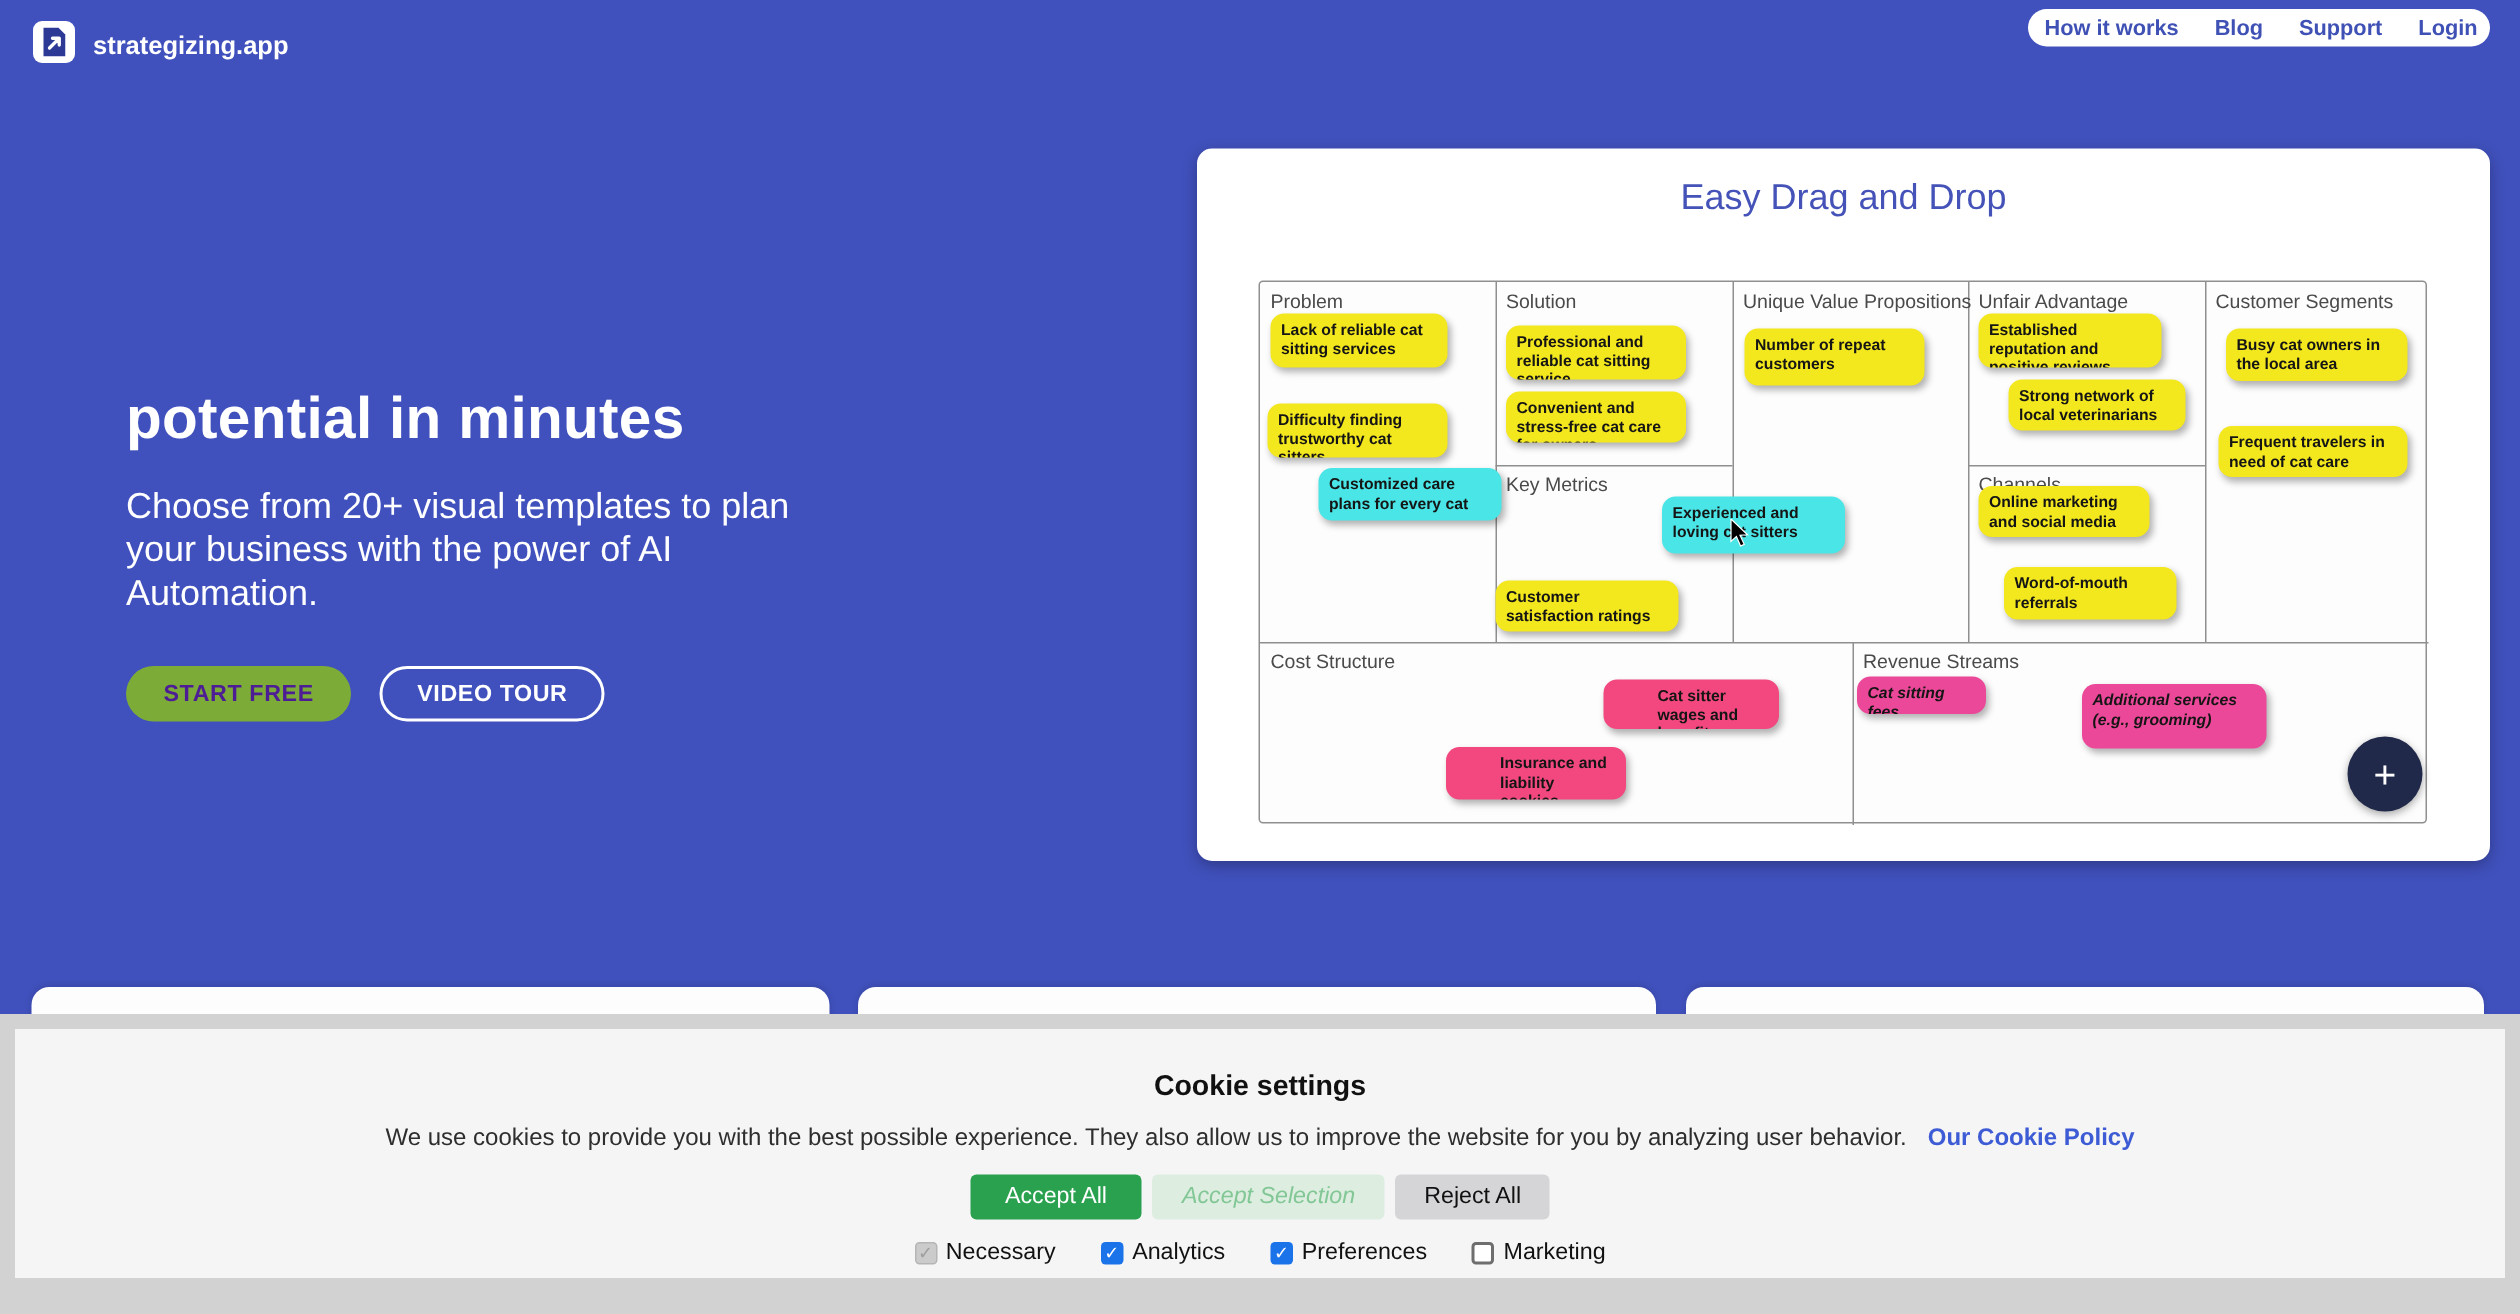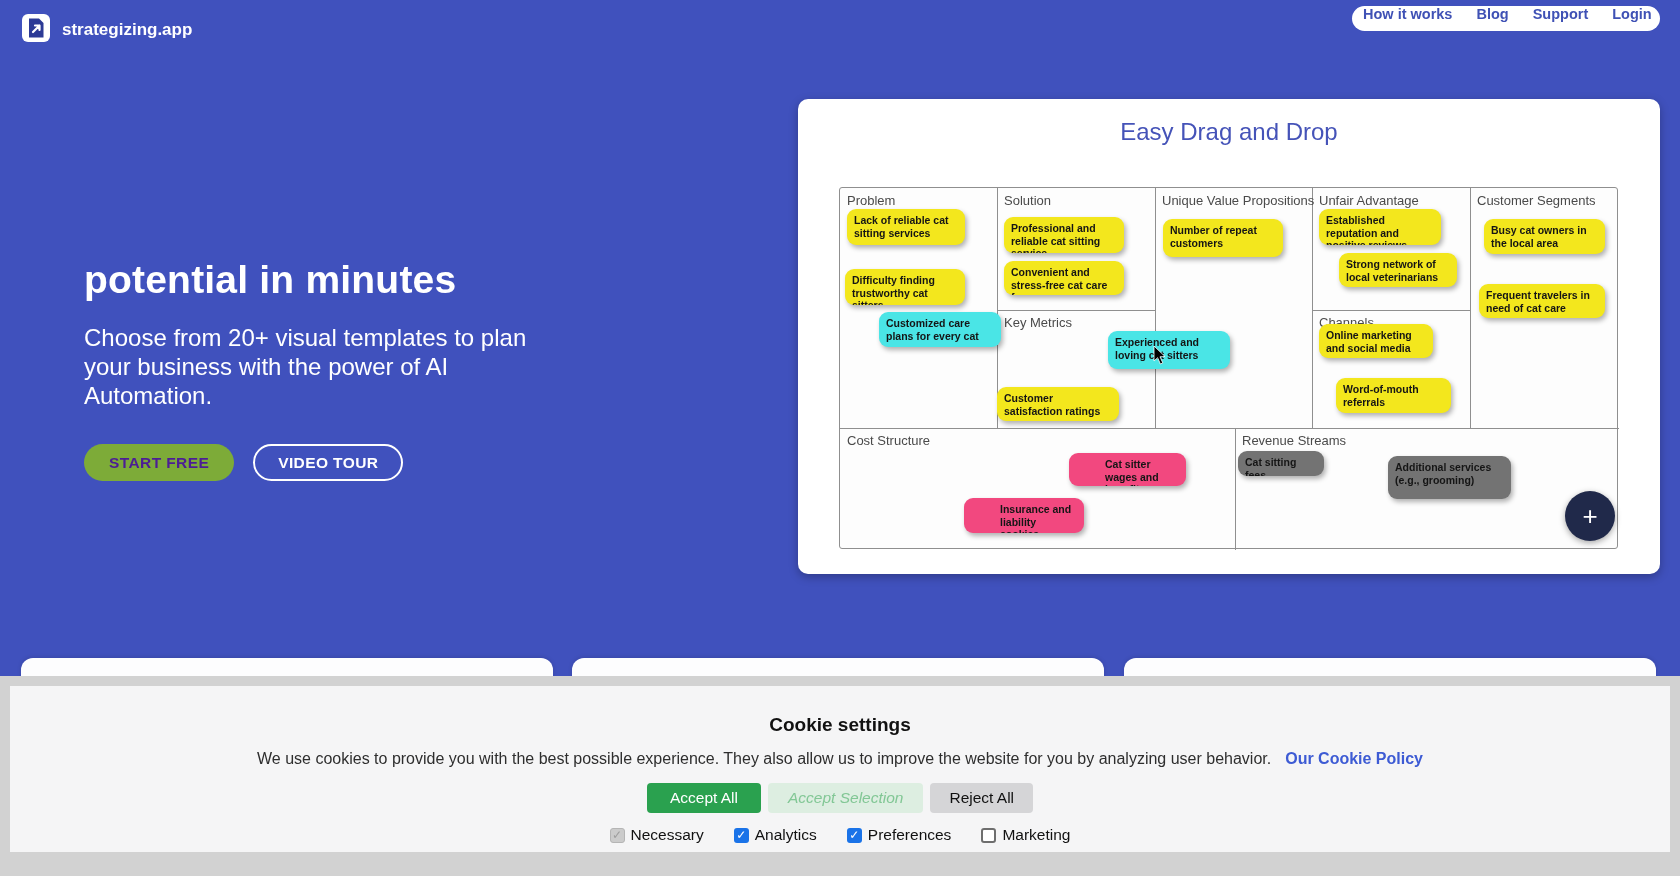--- a/index.html
+++ b/index.html
@@ -9,21 +9,21 @@
     font-family: "Liberation Sans", sans-serif;
     background: #ffffff;
   }
   
   .hero { position:absolute; left:0; top:0; width:1680px; height:676px; background:#4051bd; z-index:0; }
 
   .topbar { position:absolute; left:0; top:0; width:100%; height:52px; }
   .brand { position:absolute; left:22px; top:14px; display:flex; align-items:center; gap:12px; }
   .brand-name { color:#fff; font-size:17px; font-weight:bold; }
   .nav-pill { position:absolute; top:6px; left:1352px; width:308px; height:25px; background:#fff;
-    border-radius:13px; display:flex; gap:24px; padding:0 14px 0 11px; }
+    border-radius:13px; display:flex; align-items:center; gap:24px; padding:0 14px 0 11px; }
   .nav-link { color:#3f51b5; font-size:14.5px; font-weight:bold; text-decoration:none; white-space:nowrap; cursor:pointer; }
 
   .hero-copy { position:absolute; left:84px; top:212px; width:520px; color:#fff; }
   .hero-h1 { font-size:39px; font-weight:bold; line-height:45px; letter-spacing:0.2px; }
   .hero-sub { margin-top:21px; font-size:24px; line-height:29px; max-width:494px; }
   .hero-ctas { margin-top:34px; display:flex; gap:19px; }
   .btn-cta { height:37px; border-radius:19px; font-size:15.5px; font-weight:bold; letter-spacing:0.4px;
     display:inline-flex; align-items:center; justify-content:center; cursor:pointer; border:none; }
   .btn-start { background:#7dab38; color:#4c1d95; padding:0 25px; }
   .btn-video { background:transparent; color:#fff; border:2px solid #fff; padding:0 23px; }
@@ -35,21 +35,21 @@
     color:#4553b8; font-size:24px; }
   .canvas { position:absolute; left:41px; top:88px; width:779px; height:362px;
     background:#fdfdfd; border:1px solid #8f8f8f; border-radius:3px; }
   .gline { position:absolute; background:#8f8f8f; }
   .panel-label { position:absolute; font-size:13px; color:#4a4a4a; white-space:nowrap; }
   .note { position:absolute; border-radius:9px; padding:5px 7px; font-size:10.5px; line-height:12.5px;
     font-weight:bold; color:#151515; box-shadow:2px 3px 5px rgba(0,0,0,0.30); cursor:grab; overflow:hidden; }
   .n-yellow { background:#f3e71d; }
   .n-cyan   { background:#4ae5e6; }
   .n-pink   { background:#f2487f;padding-left:36px; }
-  .n-green  { background:#737373; }
+  .n-green  { background:#ec4899;font-style:italic; }
   .add-btn { position:absolute; left:767px; top:392px; width:50px; height:50px; border-radius:50%;
     background:#20294a; color:#fff; font-size:26px; font-weight:normal; display:flex; align-items:center;
     justify-content:center; border:none; cursor:pointer; box-shadow:0 2px 6px rgba(0,0,0,0.35); }
   .cursor-icon { position:absolute; left:313px; top:158px; }
 
   
   .feature-card { position:absolute; top:658px; height:90px; background:#fdfdfe; border-radius:12px;
     box-shadow:0 -1px 4px rgba(0,0,0,0.12); z-index:1; }
 
   

